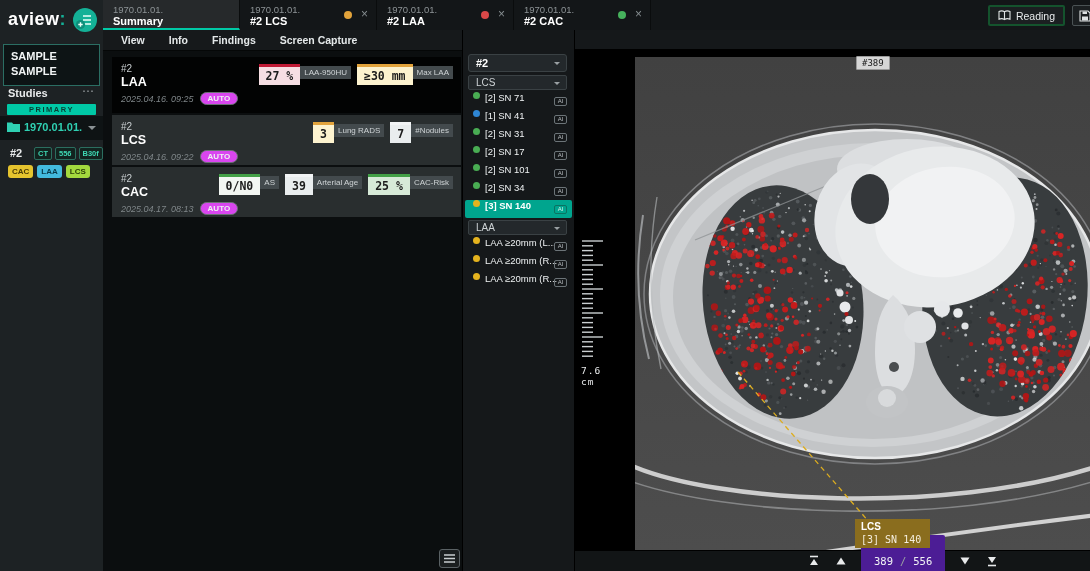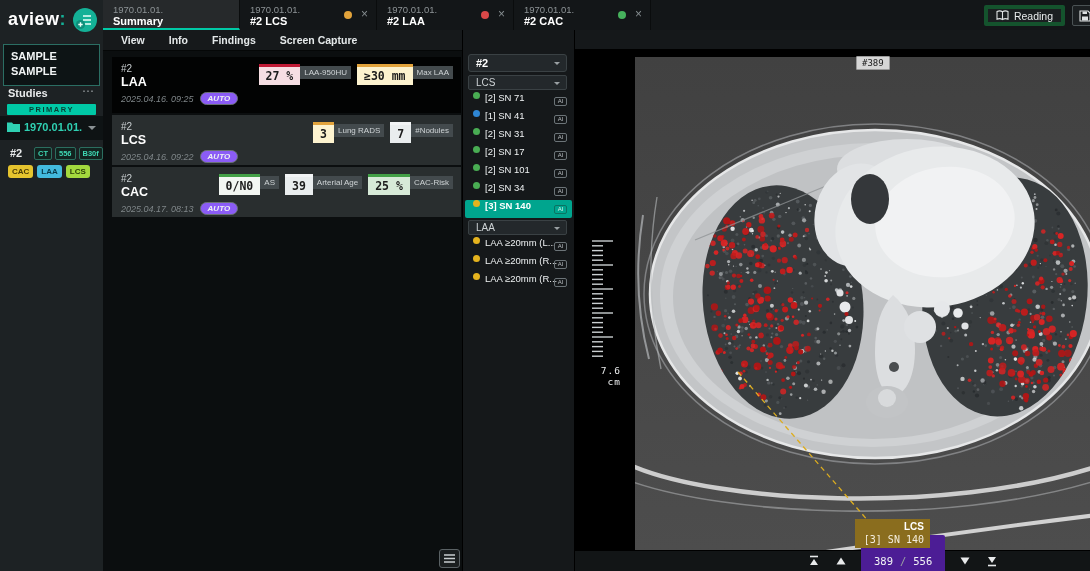--- a/index.html
+++ b/index.html
@@ -37,37 +37,37 @@
 
   
   .tabbar{position:absolute;left:103px;top:0;right:0;height:30px;background:#131618;display:flex;}
   .tab{position:relative;width:137px;height:30px;padding:4px 10px 0 10px;border-right:1px solid #0a0c0d;cursor:pointer;}
   .tab .t1{font-size:9.5px;color:#8d9396;line-height:11px;}
   .tab .t2{font-size:11px;font-weight:bold;color:#fff;line-height:13px;}
   .tab.active{background:#26292b;border-bottom:2px solid #00c9a6;}
   .tab .status{position:absolute;right:24px;top:11px;width:8px;height:8px;border-radius:50%;}
   .tab .close{position:absolute;right:8px;top:7px;font-size:12px;color:#868d90;}
   .tb-actions{position:absolute;right:0;top:0;height:30px;}
-  .reading-btn{position:absolute;right:25px;top:5px;height:21px;border:4px solid #14532d;border-radius:2px;background:#1b1f21;
+  .reading-btn{position:absolute;right:25px;top:5px;height:21px;border:2px solid #14532d;border-radius:2px;background:#1b1f21;
       display:flex;align-items:center;gap:5px;padding:0 8px;font-size:10.5px;color:#e8ebec;}
   .save-btn{position:absolute;right:-14px;top:5px;width:32px;height:21px;border:1px solid #4a5254;border-radius:2px;background:#1b1f21;
       display:flex;align-items:center;padding-left:6px;}
 
   
   .summary-col{position:absolute;left:103px;top:30px;width:360px;bottom:0;background:#0b0e0f;border-right:1px solid #000;}
   .menubar{height:21px;background:#16191b;border-bottom:1px solid #050707;display:flex;align-items:center;gap:24px;padding-left:18px;}
   .menubar .mi{font-size:10.5px;font-weight:bold;color:#e4e8e9;cursor:pointer;}
   .cards{position:absolute;left:9px;top:27px;right:1px;}
   .card{position:relative;height:50px;background:#292e2f;margin-bottom:2px;padding:6px 9px;}
   .card.dark{height:56px;background:#020303;}
   .c-series{font-size:10px;color:#c8cdcf;line-height:12px;}
   .c-name{font-size:12.5px;font-weight:bold;color:#fff;line-height:15px;}
   .c-meta{display:flex;align-items:center;gap:6px;margin-top:2px;}
   .c-date{font-size:9px;font-style:italic;color:#7f8689;}
-  .c-auto{border:1px solid #6a7174;border-radius:9px;padding:1px 7px;font-size:8px;font-weight:bold;color:#eef1f2;background:#8b5cf6;line-height:9px;font-style:italic;}
+  .c-auto{border:1px solid #6a7174;border-radius:9px;padding:1px 7px;font-size:8px;font-weight:bold;color:#eef1f2;background:#d946ef;line-height:9px;}
   .c-stats{position:absolute;right:8px;top:7px;display:flex;gap:6px;}
   .stat{display:flex;}
   .stat .val{height:21px;line-height:19px;text-align:center;padding:0 7px;font-family:"DejaVu Sans Mono",monospace;
       font-weight:bold;font-size:11.5px;color:#1c1c1c;border-top:3px solid transparent;}
   .stat .lab{height:13px;line-height:13px;margin-top:2px;text-align:center;background:#434a4d;color:#ced3d5;font-size:8px;padding:0 4px;}
   .stat.red .val{background:#f6dee3;border-top-color:#c01a35;}
   .stat.amber .val{background:#fdf3cf;border-top-color:#e2a33b;}
   .stat.plain .val{background:#e9edee;border-top-color:#f2f4f5;}
   .stat.green-line .val{background:#f2f6f2;border-top-color:#43a047;}
   .stat.green-fill .val{background:#d7ead8;border-top-color:#43a047;}
@@ -83,21 +83,21 @@
   .f-item{position:relative;height:18px;display:flex;align-items:flex-start;padding-left:8px;margin:0 2px;cursor:pointer;border-radius:2px;}
   .f-item .dot{width:7px;height:7px;border-radius:50%;margin-right:5px;flex:none;}
   .f-item .f-label{font-size:9.5px;color:#eef1f2;white-space:nowrap;overflow:hidden;}
   .f-item .ai-badge{position:absolute;right:5px;top:5px;width:13px;height:9px;border:1px solid #6c7478;border-radius:2px;
       font-size:6px;color:#b8bec1;text-align:center;line-height:7px;}
   .f-item.selected{background:#00a58e;}
   .f-item.selected .f-label{font-weight:bold;color:#fff;}
   .f-item.selected .ai-badge{border-color:#0b7262;color:#d8f5ef;}
 
   
-  .viewer-col{position:absolute;left:575px;top:30px;right:0;bottom:0;background:#050607;text-align:right;}
+  .viewer-col{position:absolute;left:575px;top:30px;right:0;bottom:0;background:#050607;}
   .viewer-strip{height:20px;background:#15181a;border-bottom:1px solid #000;}
   .canvas{position:absolute;top:20px;left:0;right:0;bottom:21px;background:#000;overflow:visible;}
   #ct-svg{position:absolute;left:60px;top:7px;}
   .slice-tag{position:absolute;left:281px;top:6px;background:#d6d6d6;border:1px solid #9a9a9a;border-radius:1px;
       color:#1a1a1a;font-size:9px;padding:1px 5px;z-index:2;}
   .ruler{position:absolute;left:6px;top:188px;width:40px;z-index:2;}
   .ruler-label{margin-top:3px;font-size:9.5px;color:#e8eaeb;letter-spacing:1px;}
   .annot{position:absolute;left:280px;top:469px;width:75px;background:#8a6d1e;padding:2px 6px;z-index:3;}
   .annot .a1{font-size:10px;font-weight:bold;color:#fff;line-height:12px;}
   .annot .a2{font-size:10px;color:#f5eede;line-height:13px;}

